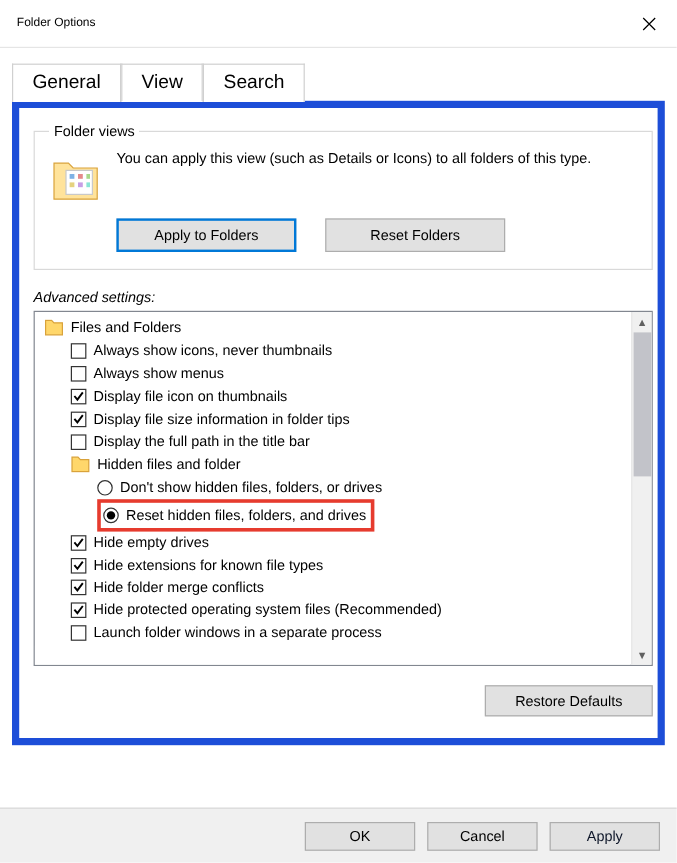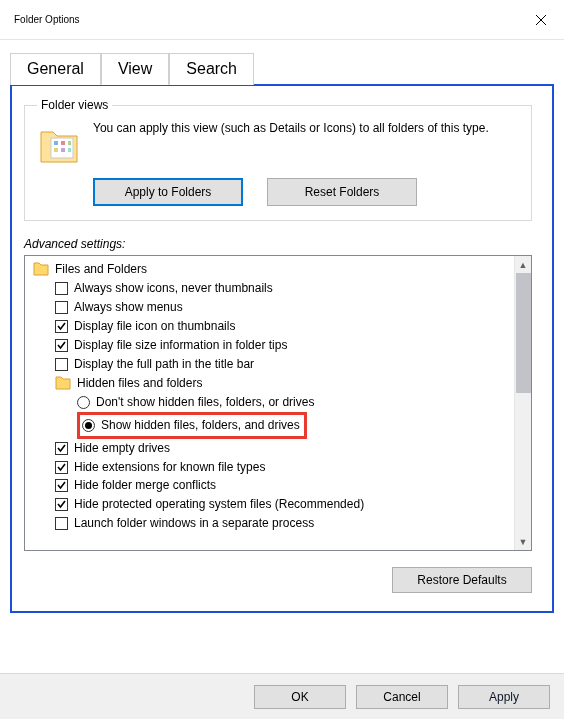--- a/index.html
+++ b/index.html
@@ -48,22 +48,22 @@
   .tab + .tab { margin-left: 0px; }
   .tab.active {
     background: #fff;
     border-bottom: 1px solid #fff;
     z-index: 2;
   }
   .tab.inactive {
     background: #fff;
   }
   .tabpanel {
-    border: 2px solid #1d4ed8;
-    padding: 12px 20px 18px 12px;
+    border: 6px solid #1d4ed8;
+    padding: 12px 4px 18px 12px;
   }
   fieldset.folderviews {
     border: 1px solid #d9d9d9;
     padding: 8px 12px 14px 12px;
     margin: 0;
   }
   fieldset.folderviews legend {
     padding: 0 4px;
     font-size: 12px;
   }
@@ -268,32 +268,32 @@
           <span>Display file size information in folder tips</span>
         </div>
         <div class="node indent1">
           <span class="check"></span>
           <span>Display the full path in the title bar</span>
         </div>
         <div class="node indent1">
           <svg class="folder-icon" viewBox="0 0 16 14">
               <path d="M1 3 L1 13 L15 13 L15 3 L8 3 L6 1 L1 1 Z" fill="#ffd76b" stroke="#d9a23a"></path>
             </svg>
-          <span>Hidden files and folders</span>
+          <span>Hidden files and folder</span>
         </div>
         <div class="node indent2">
           <span class="radio"></span>
           <span>Don't show hidden files, folders, or drives</span>
         </div>
         <div class="node indent2">
           <span class="hl-red">
             <span class="radio">
                 <span class="dot"></span>
               </span>
-            <span>Show hidden files, folders, and drives</span>
+            <span>Reset hidden files, folders, and drives</span>
           </span>
         </div>
         <div class="node indent1">
           <span class="check">
               <svg viewBox="0 0 11 11">
                 <path d="M2 5 L4.5 8 L9 2" stroke="#000" stroke-width="1.6" fill="none"></path>
               </svg>
             </span>
           <span>Hide empty drives</span>
         </div>

